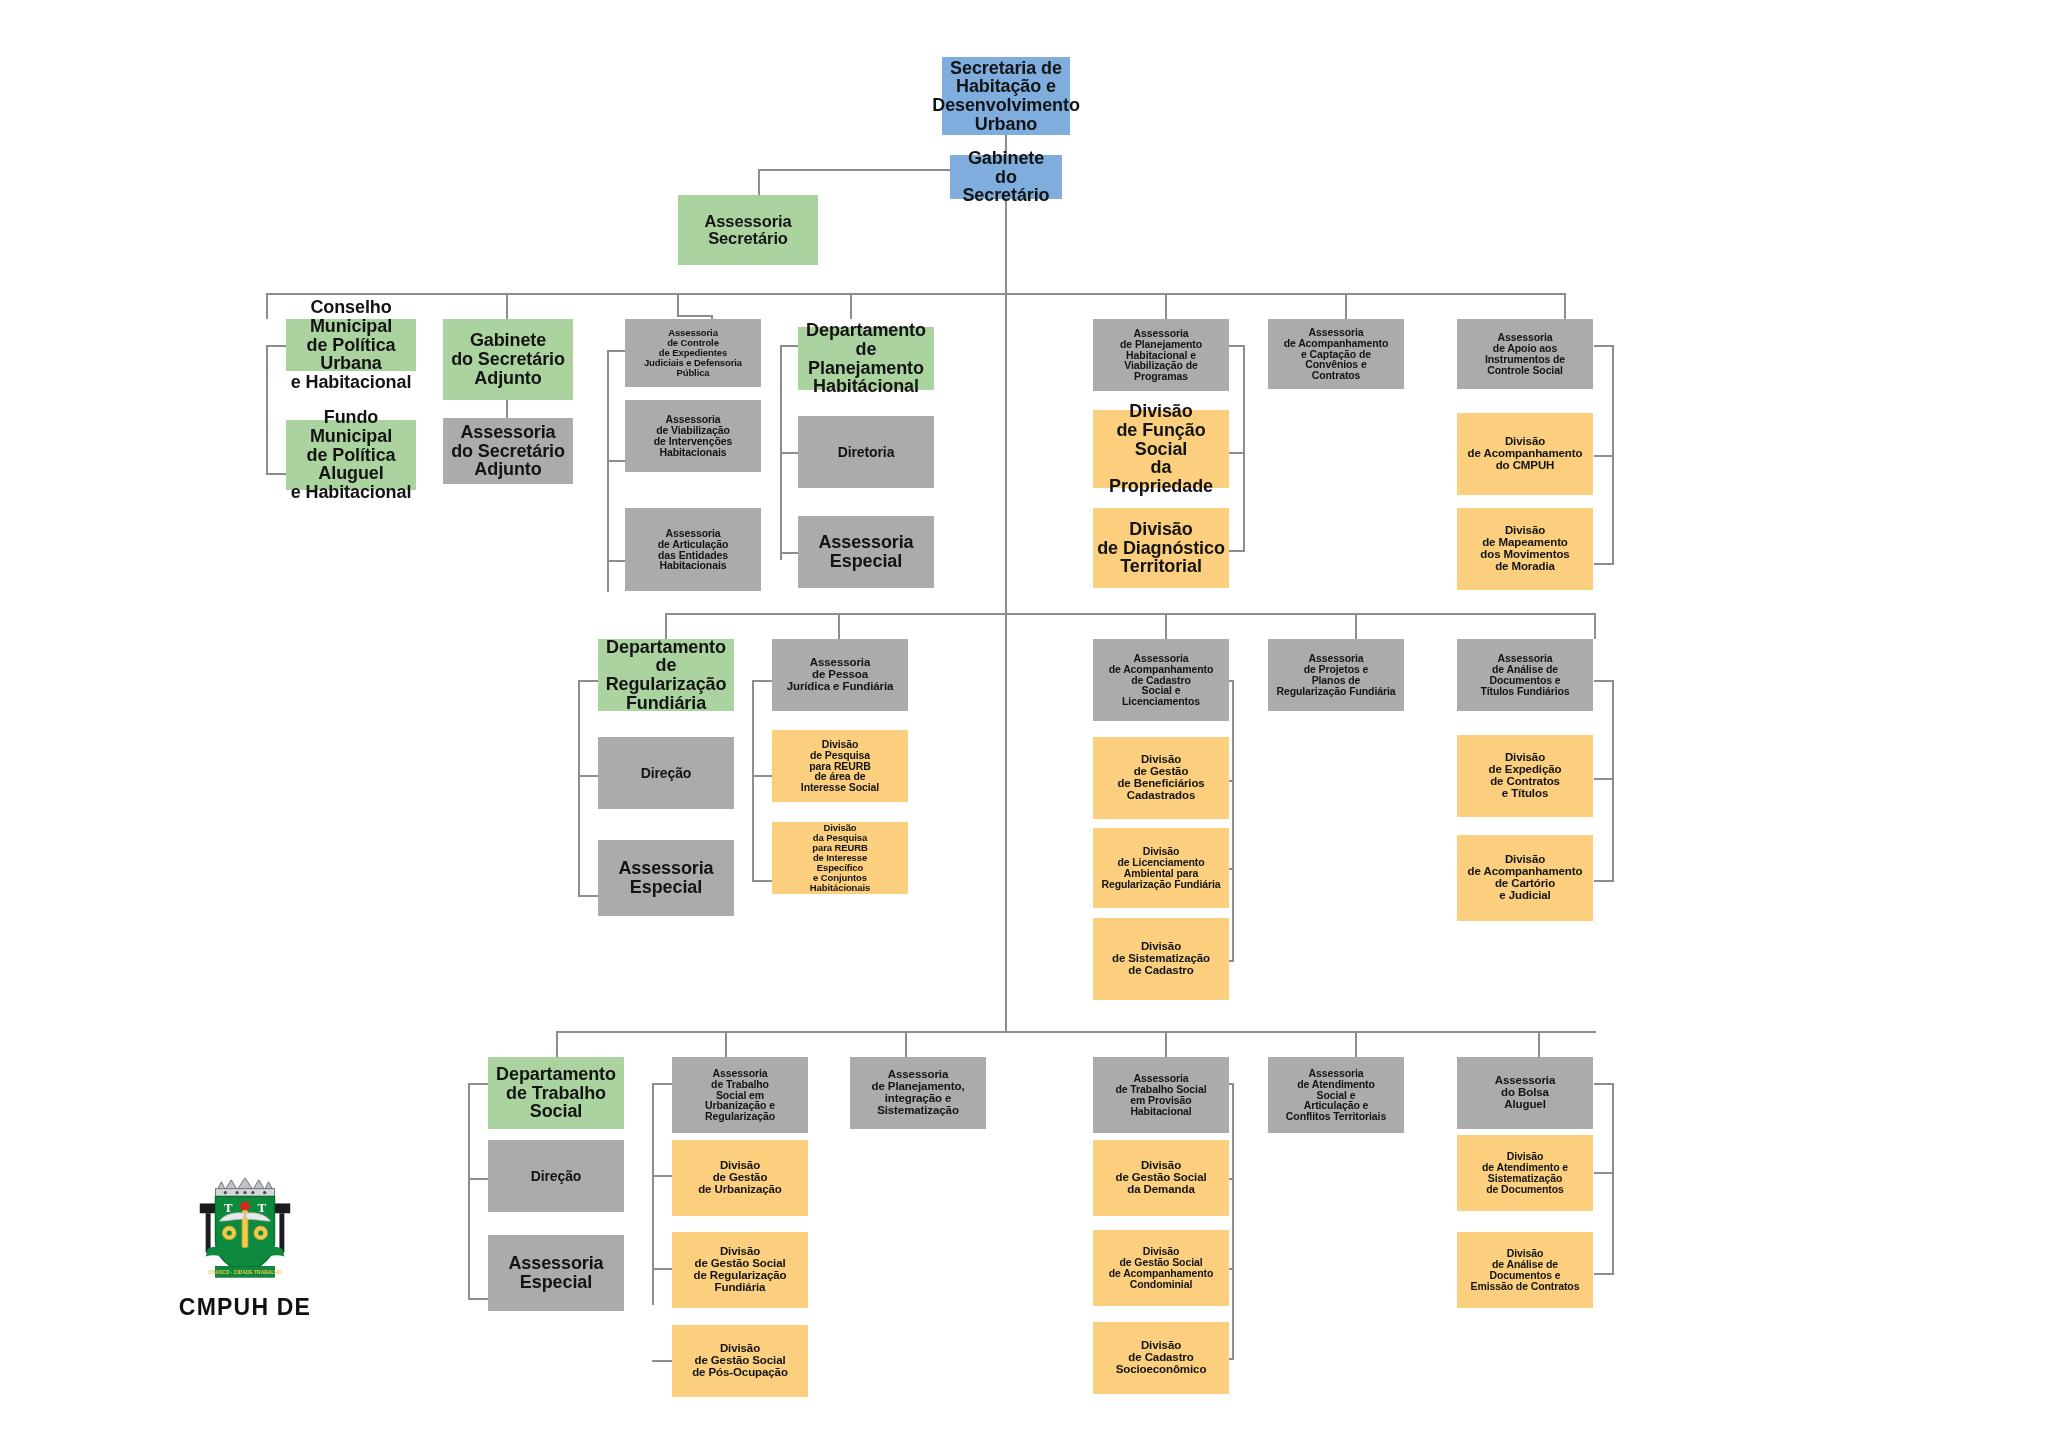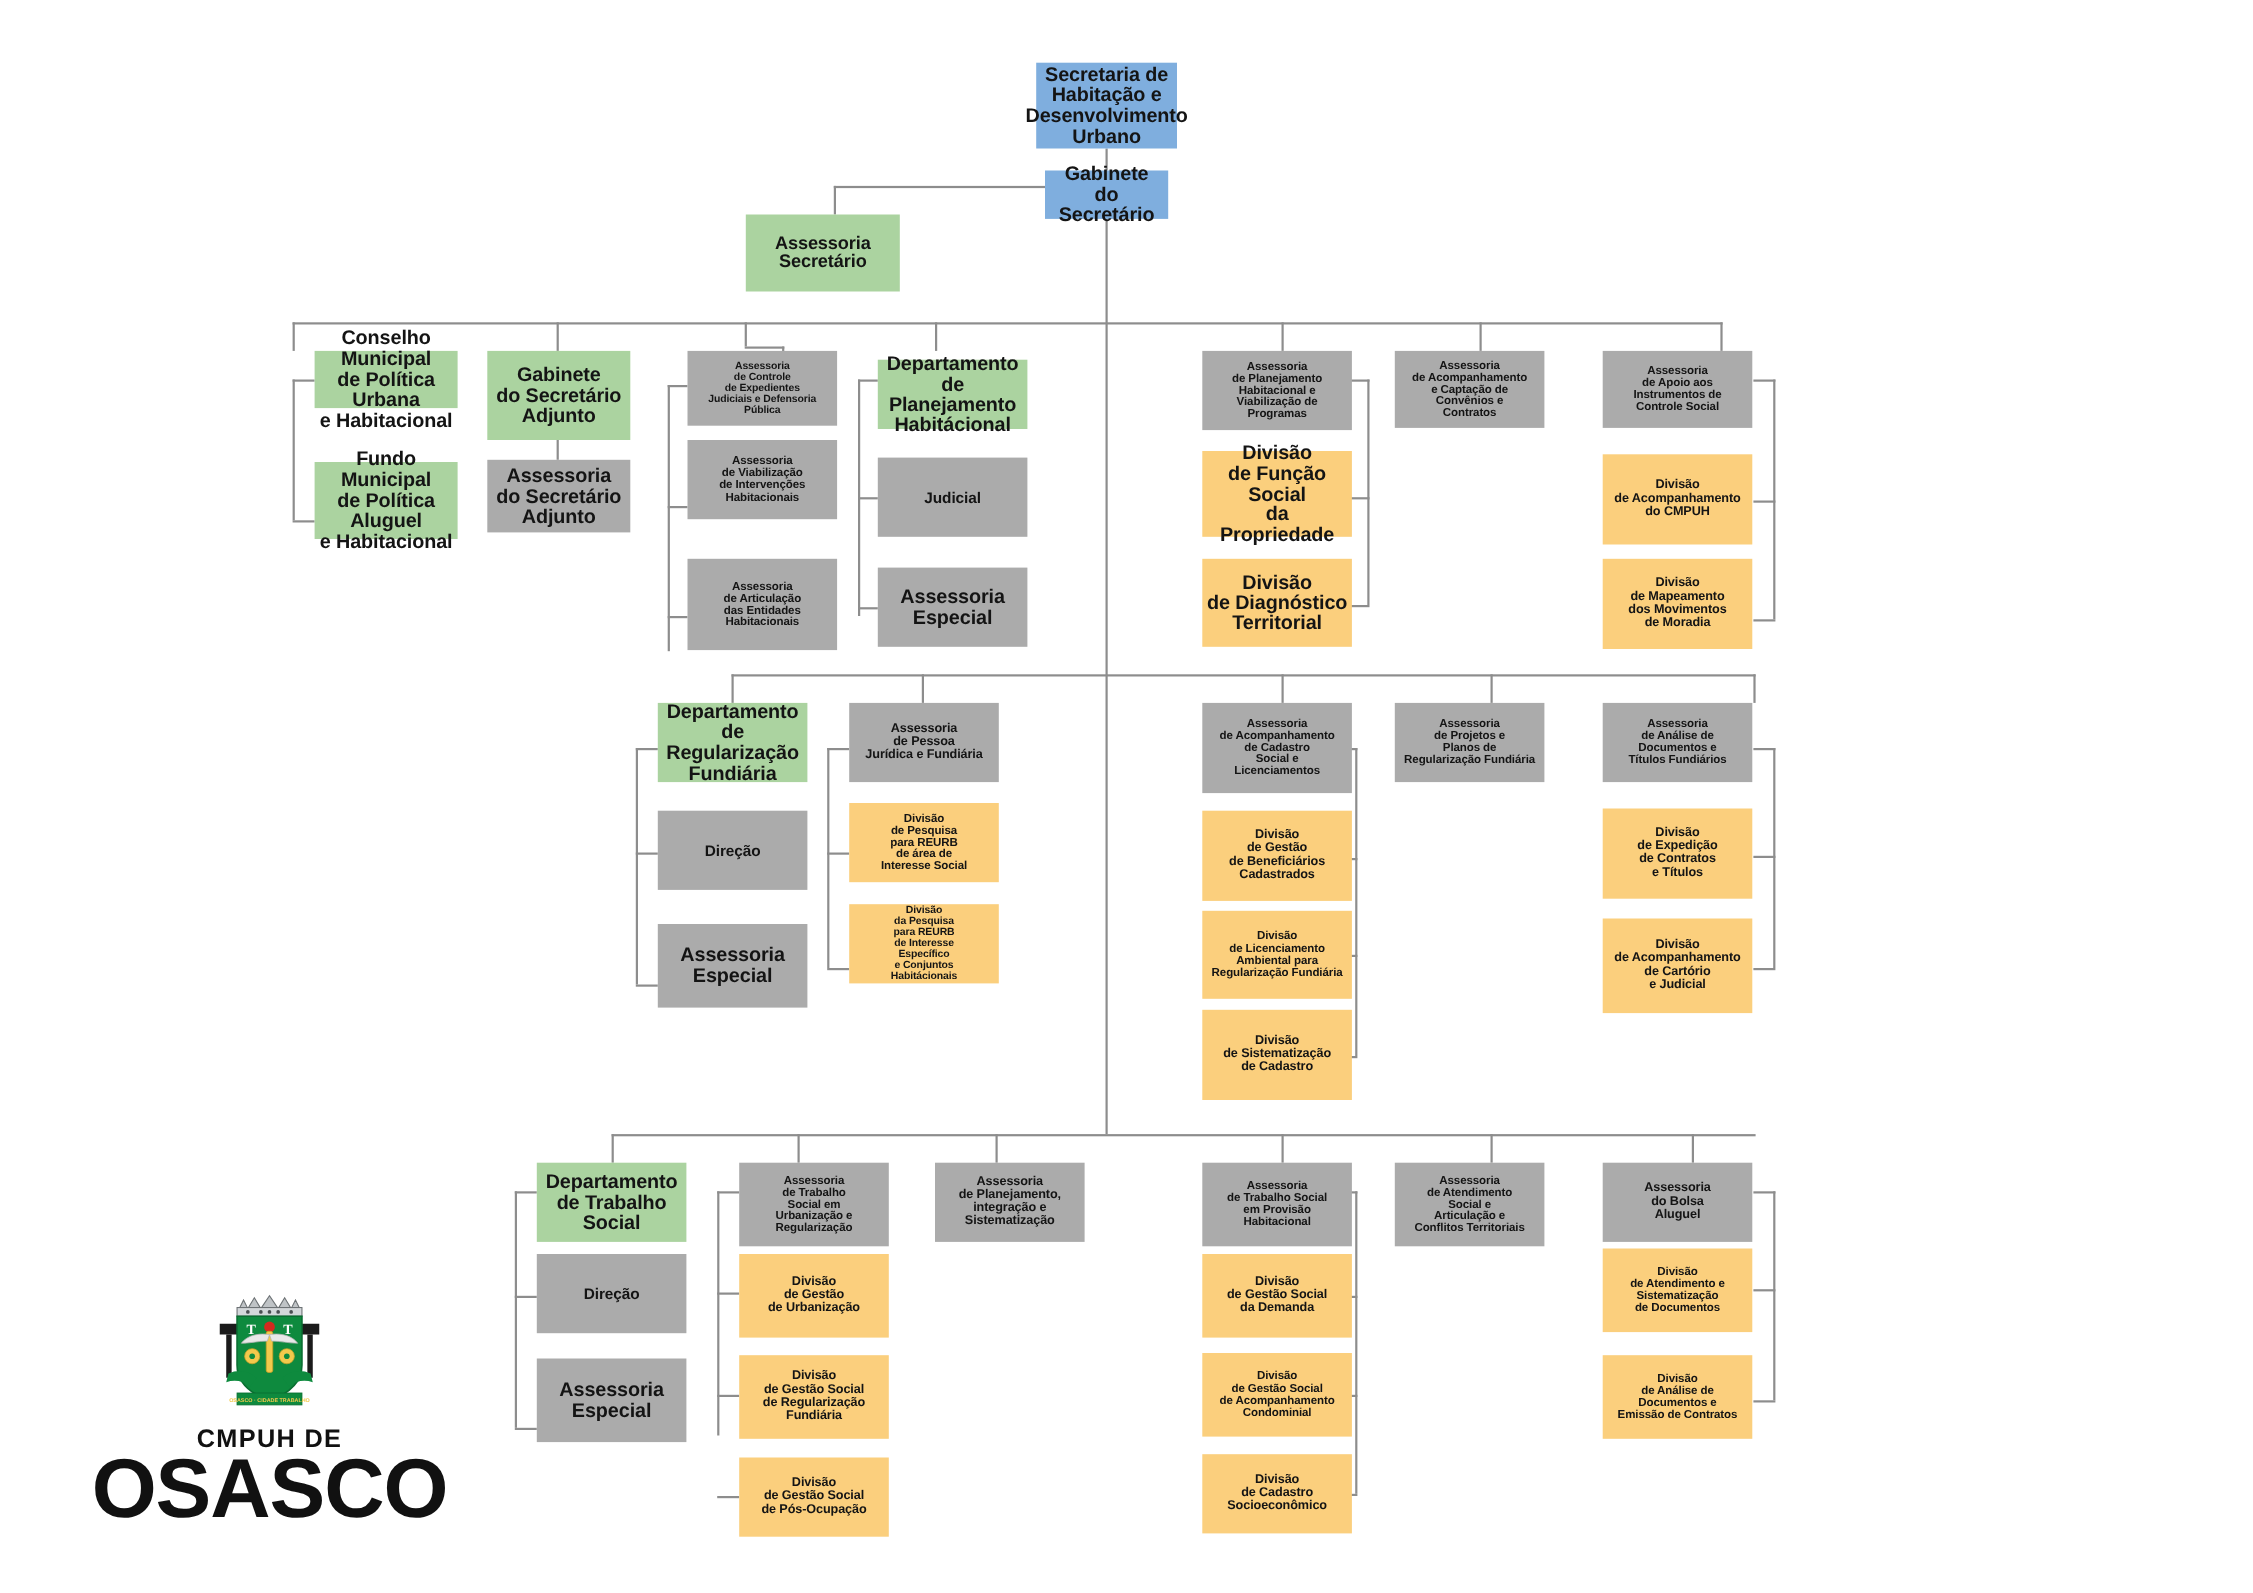--- a/index.html
+++ b/index.html
@@ -207,21 +207,21 @@
 
   <div class="node grey fs-10" style="left:625px;top:508px;width:136px;height:83px;">Assessoria
 de Articulação
 das Entidades
 Habitacionais</div>
 
   <div class="node green fs-12" style="left:798px;top:327px;width:136px;height:63px;">Departamento
 de Planejamento
 Habitácional</div>
 
-  <div class="node grey fs-13" style="left:798px;top:416px;width:136px;height:72px;">Judicial</div>
+  <div class="node grey fs-13" style="left:798px;top:416px;width:136px;height:72px;">Diretoria</div>
 
   <div class="node grey fs-12" style="left:798px;top:516px;width:136px;height:72px;">Assessoria
 Especial</div>
 
   <div class="node grey fs-10" style="left:1093px;top:319px;width:136px;height:72px;">Assessoria
 de Planejamento
 Habitacional e
 Viabilização de
 Programas</div>
 
@@ -429,16 +429,15 @@
       <circle cx="44" cy="64" r="2.6" fill="#0E8A3E"></circle>
       <circle cx="76" cy="64" r="2.6" fill="#0E8A3E"></circle>
 
       <path d="M22 80 q14 -6 26 4 l-6 8 q-10 -8 -22 -4 z" fill="#0E8A3E"></path>
       <path d="M98 80 q-14 -6 -26 4 l6 8 q10 -8 22 -4 z" fill="#0E8A3E"></path>
 
       <rect x="30" y="98" width="60" height="11" fill="#0E8A3E" stroke="#0a6e31" stroke-width="0.8"></rect>
       <text x="60" y="106" font-family="'Liberation Sans', sans-serif" font-size="5" font-weight="bold" fill="#F2C94C" text-anchor="middle">OSASCO · CIDADE TRABALHO</text>
     </svg>
     <div class="logo-top">CMPUH DE</div>
-    <div class="logo-main">OSASCO</div>
   </div>
 
 </div>
 
 </body></html>

